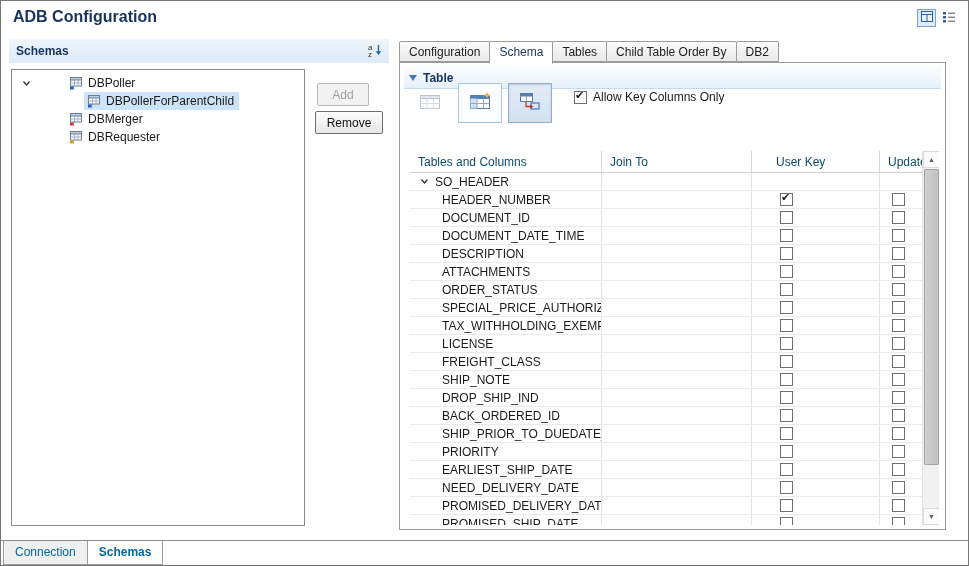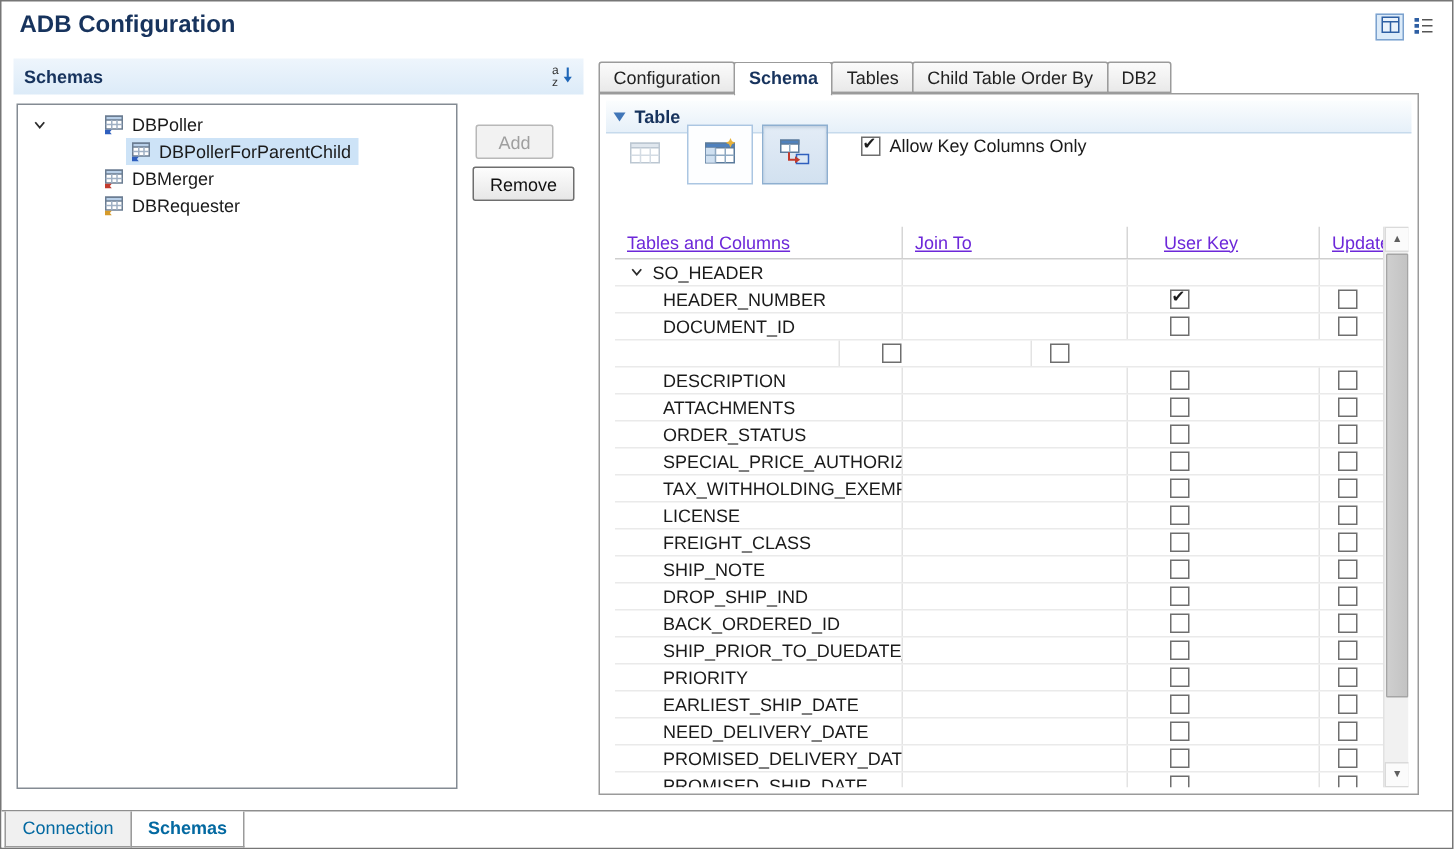--- a/index.html
+++ b/index.html
@@ -34,21 +34,21 @@
   .tree-sel{display:inline-flex;align-items:center;gap:4px;padding:1px 5px 1px 2px;}
   .tree-sel.selected{background:var(--sel);}
   .tree-icon{width:16px;height:16px;display:inline-flex;align-items:center;justify-content:center;flex:none;}
   .side-btn{position:absolute;font-family:inherit;font-size:12px;height:23px;border-radius:2px;}
   .btn-add{left:308px;top:44px;width:52px;background:#f2f2f2;border:1px solid #b8b8b8;color:#9f9f9f;}
   .btn-remove{left:306px;top:72px;width:68px;background:linear-gradient(to bottom,#fdfdfd,#e7e7e7);border:1px solid #6e6e6e;color:#111;}
 
   
   .tabbar{position:absolute;left:398px;top:40px;height:22px;display:flex;}
   .tab{height:21px;line-height:20px;padding:0 9px;border:1px solid var(--border);border-radius:2px 2px 0 0;margin-right:-1px;background:linear-gradient(to bottom,#fbfbfb,#e9e9e9);color:#222;cursor:default;}
-  .tab.active{height:23px;line-height:21px;background:#fff;border-bottom:1px solid #fff;position:relative;z-index:3;color:var(--navy);font-weight:bold;}
+  .tab.active{height:23px;line-height:21px;background:#fff;border-bottom:1px solid #fff;position:relative;z-index:3;color:var(--navy);font-weight:normal;}
   .content-box{position:absolute;left:398px;top:61px;width:547px;height:468px;border:1px solid var(--border);background:#fff;}
 
   
   .section-header{position:absolute;left:4px;top:4px;right:4px;height:22px;display:flex;align-items:center;gap:6px;padding-left:5px;background:linear-gradient(to bottom,#fbfdfe,#e6f0f9);border-bottom:1px solid #c6daec;}
   .tri-down{width:0;height:0;border-left:4px solid transparent;border-right:4px solid transparent;border-top:6px solid #4176b8;}
   .section-title{font-weight:bold;color:var(--navy);}
 
   
   .toolbar{position:absolute;left:8px;top:20px;right:8px;height:46px;display:flex;gap:6px;}
   .tool-btn{width:44px;height:40px;display:flex;align-items:center;justify-content:center;border:1px solid transparent;background:transparent;padding:0;}
@@ -56,21 +56,21 @@
   .tool-btn.pressed{border:1px solid #8eafd0;background:linear-gradient(to bottom,#e3ecf6,#d2e1f0);box-shadow:inset 0 1px 2px rgba(80,110,150,.25);}
   .cb-group{display:flex;align-items:center;gap:6px;align-self:flex-start;margin-top:7px;margin-left:16px;}
   .checkbox{width:13px;height:13px;border:1px solid #6e6e6e;background:#fff;position:relative;flex:none;display:inline-block;}
   .checkbox.checked::after{content:"\2714";position:absolute;left:0px;top:-3px;font-size:11px;color:#1c1c1c;}
 
   
   .dtable{position:absolute;left:10px;top:88px;right:6px;bottom:4px;overflow:hidden;}
   .thead{position:absolute;left:0;right:17px;top:0;height:22px;display:flex;border-bottom:1px solid #cfcfcf;background:#fff;}
   .tbody{position:absolute;left:0;right:17px;top:22px;bottom:0;overflow:hidden;}
   .tcell{height:100%;overflow:hidden;white-space:nowrap;flex:none;border-right:1px solid var(--grid);display:flex;align-items:center;}
-  .hcell{color:#6d28d9;padding-left:8px;border-right:1px solid #d6d6d6;text-decoration:underline;}
+  .hcell{color:#0c4a6e;padding-left:8px;border-right:1px solid #d6d6d6;}
   .c1{width:192px;}.c2{width:150px;}.c3{width:112px;margin-left:16px;}.c4{flex:1;border-right:none;}
   .trow{display:flex;height:18px;border-bottom:1px solid #eaeaea;}
   .trow .c1.leaf{padding-left:32px;}
   .trow .c1.group{padding-left:6px;gap:3px;font-weight:normal;}
   .trow .c3,.trow .c4{padding-left:12px;}
 
   
   .vscroll{position:absolute;right:0;top:0;bottom:0;width:17px;background:#f1f1f1;border-left:1px solid #e2e2e2;}
   .sb-btn{position:absolute;left:0;width:17px;height:17px;background:#fbfbfb;border:1px solid #dadada;display:flex;align-items:center;justify-content:center;font-size:7px;color:#5f5f5f;}
   .sb-up{top:0;}
@@ -295,20 +295,21 @@
             <div class="tcell c1 leaf">DOCUMENT_ID</div>
             <div class="tcell c2"></div>
             <div class="tcell c3">
               <span class="checkbox"></span>
             </div>
             <div class="tcell c4">
               <span class="checkbox"></span>
             </div>
           </div>
           <div class="trow">
+            <div class="tcell c1 leaf">DOCUMENT_DATE_TIME</div>
             <div class="tcell c2"></div>
             <div class="tcell c3">
               <span class="checkbox"></span>
             </div>
             <div class="tcell c4">
               <span class="checkbox"></span>
             </div>
           </div>
           <div class="trow">
             <div class="tcell c1 leaf">DESCRIPTION</div>

